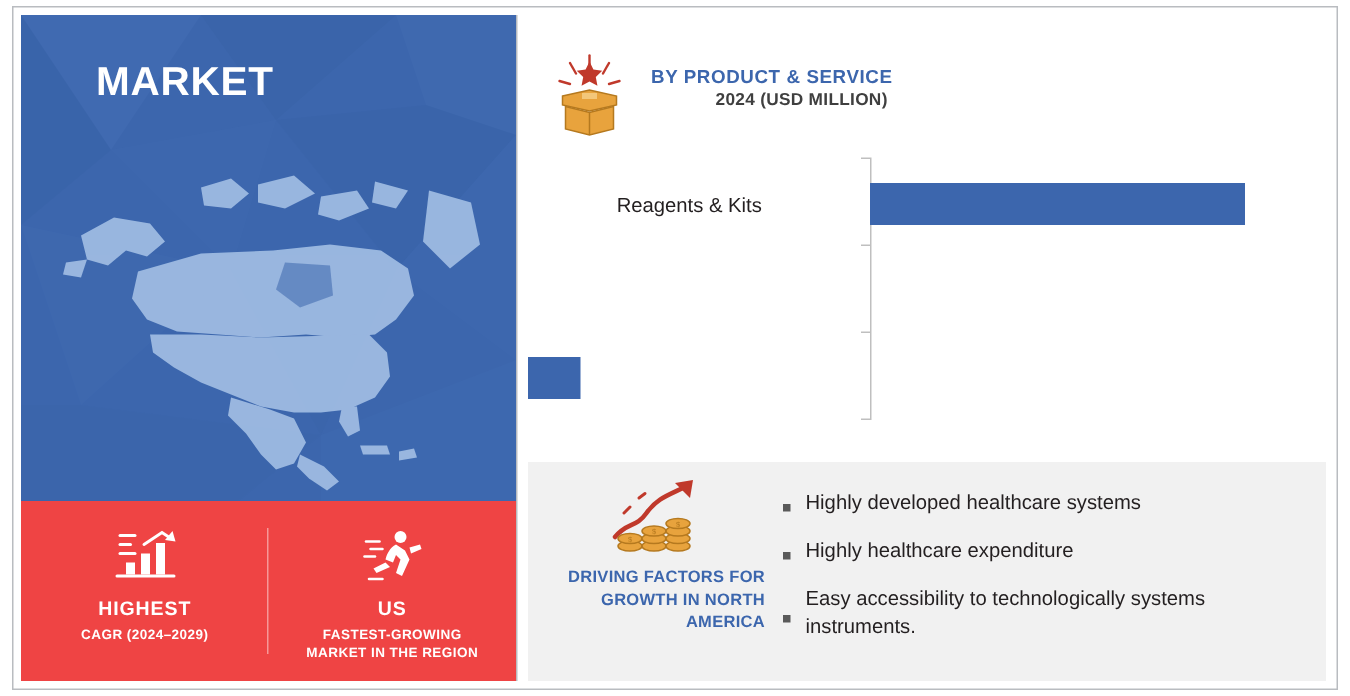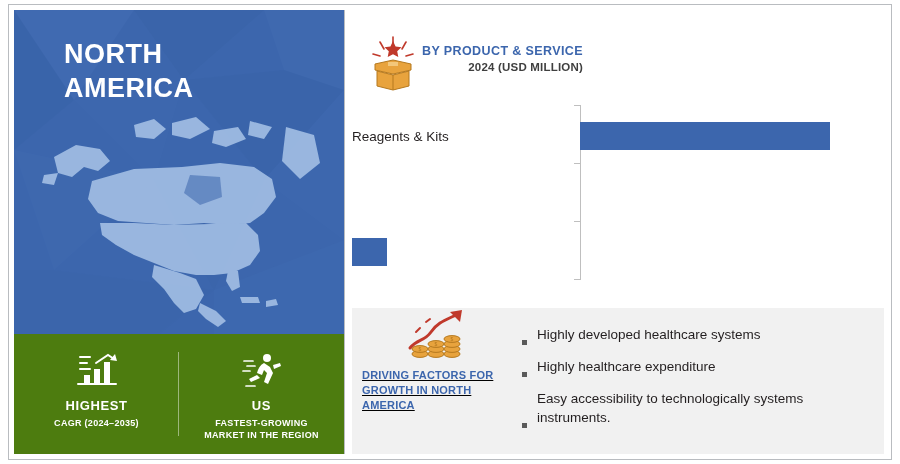--- a/index.html
+++ b/index.html
@@ -62,21 +62,21 @@
     width: 330px;
     height: 225px;
     z-index: 4;
   }
   .stats-bar {
     position: absolute;
     left: 0;
     bottom: 0;
     width: 330px;
     height: 120px;
-    background: #4d7c0f;
+    background: #ef4444;
     z-index: 6;
     display: flex;
   }
   .stat {
     flex: 1;
     position: relative;
     display: flex;
     flex-direction: column;
     align-items: center;
     justify-content: flex-start;
@@ -122,21 +122,21 @@
     height: 298px;
     background: #ffffff;
     box-sizing: border-box;
   }
   .chart-header {
     position: absolute;
     left: 14px;
     top: 24px;
     display: flex;
     align-items: flex-start;
-    text-align: right;
+    gap: 12px;
   }
   .chart-header .htext {
     padding-top: 10px;
   }
   .chart-header .h1 {
     color: #3c66ad;
     font-size: 12.5px;
     font-weight: bold;
     letter-spacing: 0.4px;
     text-transform: uppercase;
@@ -160,21 +160,21 @@
   .bar-row {
     position: absolute;
     left: 0;
     width: 532px;
     height: 54px;
     display: flex;
     align-items: center;
   }
   .bar-label {
     width: 228px;
-    text-align: left;
+    text-align: center;
     padding-right: 13px;
     font-size: 13.5px;
     color: #231f20;
     box-sizing: border-box;
   }
   .bar-track {
     position: relative;
     flex: 1;
     height: 100%;
     display: flex;
@@ -206,24 +206,23 @@
     left: 352px;
     top: 308px;
     width: 532px;
     height: 146px;
     background: #f1f1f1;
     box-sizing: border-box;
   }
   .drivers-left {
     position: absolute;
     left: 10px;
-    top: 0;
+    top: 10px;
     width: 148px;
-    text-align: left;
-    text-decoration: underline;
+    text-align: right;
   }
   .drivers-left .dicon {
     height: 52px;
     display: flex;
     align-items: center;
     justify-content: center;
   }
   .drivers-left .dtitle {
     margin-top: 8px;
     color: #3c66ad;
@@ -234,21 +233,21 @@
     text-transform: uppercase;
   }
   .bullets {
     position: absolute;
     left: 170px;
     top: 18px;
     width: 352px;
   }
   .bullet {
     display: flex;
-    align-items: flex-end;
+    align-items: center;
     margin-bottom: 13px;
     font-size: 13.5px;
     color: #231f20;
     line-height: 1.4;
   }
   .bullet .sq {
     flex: 0 0 auto;
     width: 5px;
     height: 5px;
     background: #5a5a5a;
@@ -279,22 +278,21 @@
       <polygon points="60,90 170,70 140,170" fill="#4470b5" opacity="0.35"></polygon>
       <polygon points="170,70 270,60 330,80 250,170" fill="#35609f" opacity="0.4"></polygon>
       <polygon points="0,140 140,170 40,260" fill="#4773b7" opacity="0.35"></polygon>
       <polygon points="140,170 250,170 200,280" fill="#34609f" opacity="0.3"></polygon>
       <polygon points="250,170 330,80 330,230" fill="#4571b6" opacity="0.35"></polygon>
       <polygon points="0,260 40,260 200,280 120,344 0,344" fill="#3a65a6" opacity="0.35"></polygon>
       <polygon points="200,280 330,230 330,344 200,344" fill="#4773b7" opacity="0.3"></polygon>
     </svg>
 
     <div class="region-title">
-      <div>NORTH</div>
-      <div>AMERICA</div>
+      <div>MARKET</div>
     </div>
 
     <div class="map-wrap">
       <svg viewBox="0 0 330 225" width="330" height="225">
         <g fill="#9ebbe2" opacity="0.95">
 
           <path d="M40 52 L62 40 L86 44 L96 56 L84 66 L70 62 L58 72 L44 68 Z"></path>
           <path d="M30 70 L44 68 L40 80 L28 78 Z"></path>
 
           <path d="M120 20 L140 14 L152 24 L140 34 L122 32 Z"></path>
@@ -337,21 +335,21 @@
             <g fill="#ffffff">
               <rect x="10" y="22" width="6" height="8"></rect>
               <rect x="20" y="16" width="6" height="14"></rect>
               <rect x="30" y="9" width="6" height="21"></rect>
             </g>
             <path d="M22 10 L34 2 L40 6" stroke="#ffffff" stroke-width="2" fill="none" stroke-linecap="round"></path>
             <path d="M41 1 L43 8 L36 7 Z" fill="#ffffff"></path>
           </svg>
         </div>
         <div class="stitle">HIGHEST</div>
-        <div class="ssub">CAGR (2024–2035)</div>
+        <div class="ssub">CAGR (2024–2029)</div>
       </div>
       <div class="stat-divider"></div>
       <div class="stat">
         <div class="sicon">
           <svg width="44" height="40" viewBox="0 0 44 40">
             <g fill="#ffffff">
               <circle cx="27" cy="7" r="4"></circle>
               <path d="M24 12 C20 14 18 18 17 22 L22 24 L24 19 L27 22 L24 31 L28 33 L33 22 L30 16 Z"></path>
               <path d="M17 24 L9 28 L11 31 L20 27 Z"></path>
               <path d="M33 14 L40 12 L41 15 L34 18 Z"></path>

